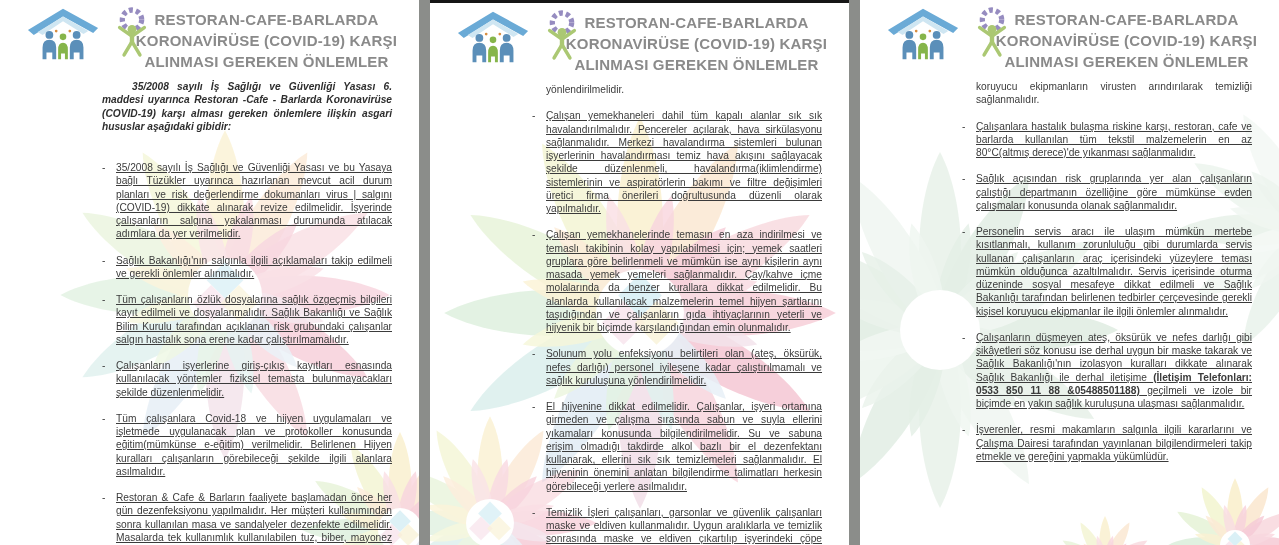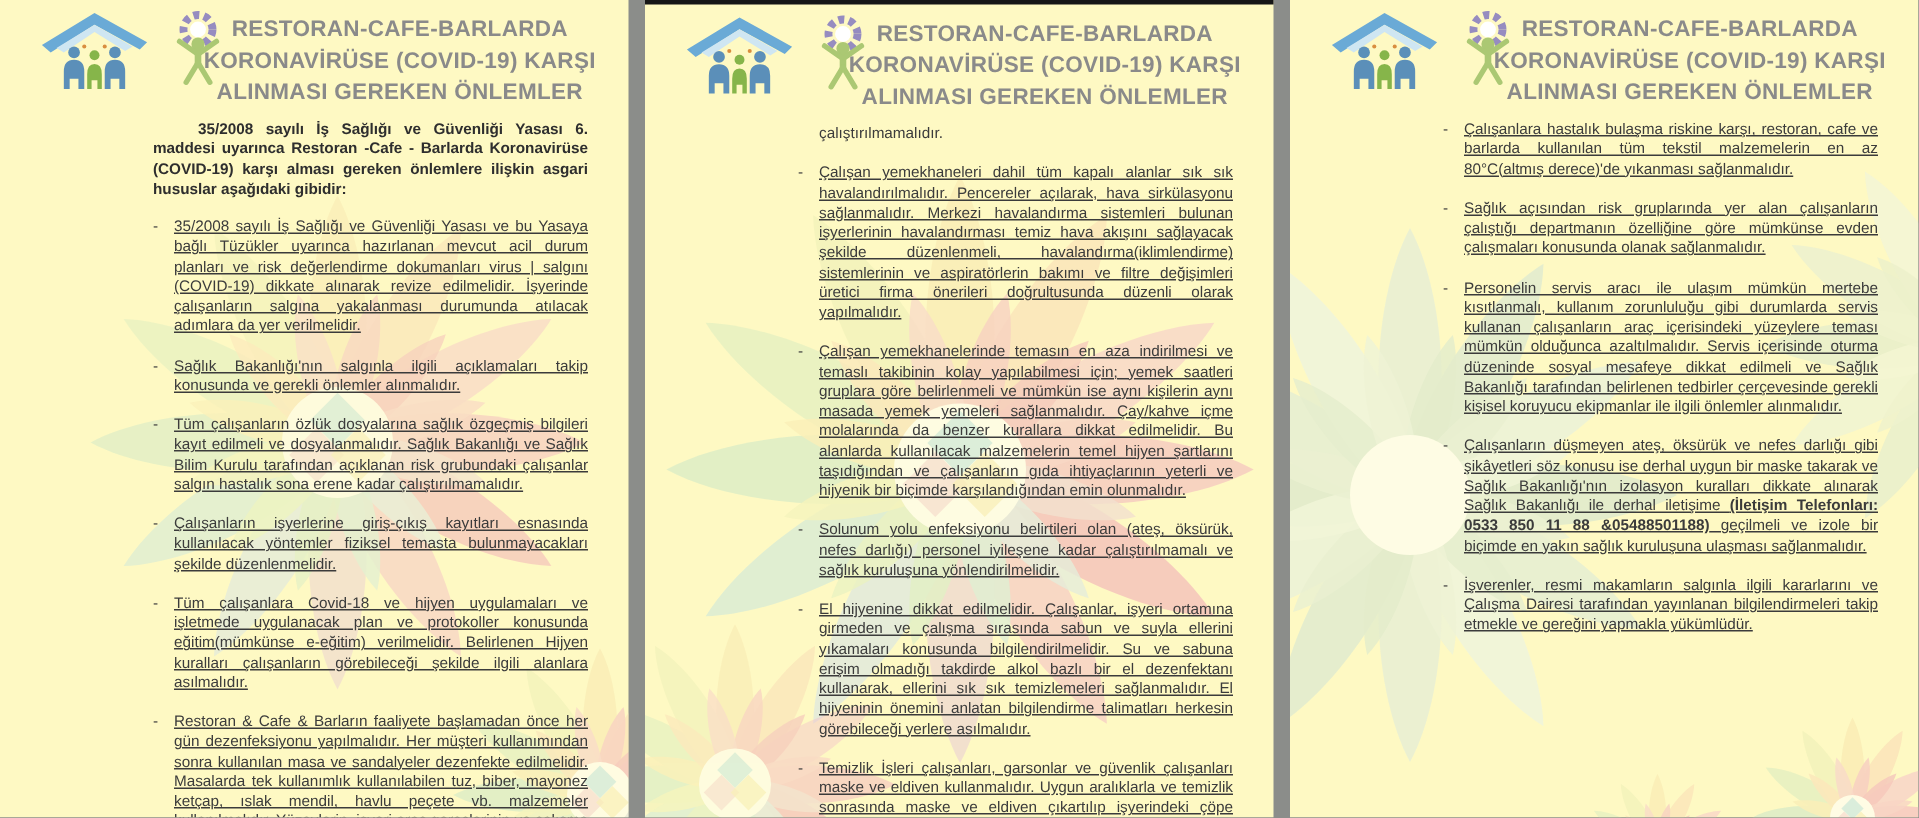--- a/index.html
+++ b/index.html
@@ -3,43 +3,43 @@
 <meta charset="utf-8">
 <style>
   html,body{margin:0;padding:0;}
   body{
     width:1279px;height:545px;overflow:hidden;
     background:#8b8d8a;
     font-family:"Liberation Sans","DejaVu Sans",sans-serif;
   }
   .canvas{display:flex;gap:11px;width:100%;height:545px;}
   .page{
-    flex:1 1 0;background:#fef9c3;position:relative;overflow:hidden;
+    flex:1 1 0;background:#ffffff;position:relative;overflow:hidden;
     box-sizing:border-box;
   }
   .page.top-rule{border-top:3px solid #161616;}
   .watermark{position:absolute;inset:0;z-index:0;pointer-events:none;}
   .flower{position:absolute;}
   .flower svg{width:100%;height:100%;display:block;}
   .hdr{position:relative;z-index:1;padding-top:7px;}
   .logos{position:absolute;left:26px;top:4px;display:flex;gap:10px;align-items:flex-start;}
   .title{
     margin:2px 14px 0 128px;
     font-size:15px;line-height:1.4;font-weight:700;text-align:center;
     color:#8a8a8a;letter-spacing:.2px;
   }
   .title span{display:block;}
   .content{
     position:relative;z-index:1;
     padding:8px 27px 0 102px;
     font-size:10.2px;line-height:1.3;color:#3b3b3b;
   }
   .intro{
-    margin:0 0 12px 0;font-weight:700;color:#2e2e2e;
-    text-align:justify;text-indent:30px;
+    margin:0 0 28px 0;font-weight:700;color:#2e2e2e;
+    text-align:justify;text-indent:30px;font-style:italic;
   }
   .lead{margin:0 0 13px 14px;text-align:justify;}
   ul.blist{list-style:none;margin:0;padding:0;}
   ul.blist li{display:flex;margin:0 0 13px 0;}
   ul.blist .dash{flex:0 0 14px;}
   ul.blist .txt{flex:1 1 auto;text-align:justify;text-decoration:underline;}
 </style>
 </head>
 <body>
 
@@ -149,21 +149,21 @@
     </header>
     <div class="content">
       <p class="intro">35/2008 sayılı İş Sağlığı ve Güvenliği Yasası 6. maddesi uyarınca Restoran -Cafe - Barlarda Koronavirüse (COVID-19) karşı alması gereken önlemlere ilişkin asgari hususlar aşağıdaki gibidir:</p>
       <ul class="blist">
           <li>
             <span class="dash">-</span>
             <span class="txt"><span>35/2008 sayılı İş Sağlığı ve Güvenliği Yasası ve bu Yasaya bağlı Tüzükler uyarınca hazırlanan mevcut acil durum planları ve risk değerlendirme dokumanları virus | salgını (COVID-19) dikkate alınarak revize edilmelidir. İşyerinde çalışanların salgına yakalanması durumunda atılacak adımlara da yer verilmelidir.</span></span>
           </li>
           <li>
             <span class="dash">-</span>
-            <span class="txt"><span>Sağlık Bakanlığı'nın salgınla ilgili açıklamaları takip konusunda ve gerekli önlemler alınmalıdır.</span></span>
+            <span class="txt"><span>Sağlık Bakanlığı'nın salgınla ilgili açıklamaları takip edilmeli ve gerekli önlemler alınmalıdır.</span></span>
           </li>
           <li>
             <span class="dash">-</span>
             <span class="txt"><span>Tüm çalışanların özlük dosyalarına sağlık özgeçmiş bilgileri kayıt edilmeli ve dosyalanmalıdır. Sağlık Bakanlığı ve Sağlık Bilim Kurulu tarafından açıklanan risk grubundaki çalışanlar salgın hastalık sona erene kadar çalıştırılmamalıdır.</span></span>
           </li>
           <li>
             <span class="dash">-</span>
             <span class="txt"><span>Çalışanların işyerlerine giriş-çıkış kayıtları esnasında kullanılacak yöntemler fiziksel temasta bulunmayacakları şekilde düzenlenmelidir.</span></span>
           </li>
           <li>
@@ -274,21 +274,21 @@
           </svg>
         </span>
       </div>
       <h1 class="title">
         <span>RESTORAN-CAFE-BARLARDA</span>
         <span>KORONAVİRÜSE (COVID-19) KARŞI</span>
         <span>ALINMASI GEREKEN ÖNLEMLER</span>
       </h1>
     </header>
     <div class="content">
-      <p class="lead">çalıştırılmamalıdır.</p>
+      <p class="lead">yönlendirilmelidir.</p>
       <ul class="blist">
           <li>
             <span class="dash">-</span>
             <span class="txt"><span>Çalışan yemekhaneleri dahil tüm kapalı alanlar sık sık havalandırılmalıdır. Pencereler açılarak, hava sirkülasyonu sağlanmalıdır. Merkezi havalandırma sistemleri bulunan işyerlerinin havalandırması temiz hava akışını sağlayacak şekilde düzenlenmeli, havalandırma(iklimlendirme) sistemlerinin ve aspiratörlerin bakımı ve filtre değişimleri üretici firma önerileri doğrultusunda düzenli olarak yapılmalıdır.</span></span>
           </li>
           <li>
             <span class="dash">-</span>
             <span class="txt"><span>Çalışan yemekhanelerinde temasın en aza indirilmesi ve temaslı takibinin kolay yapılabilmesi için; yemek saatleri gruplara göre belirlenmeli ve mümkün ise aynı kişilerin aynı masada yemek yemeleri sağlanmalıdır. Çay/kahve içme molalarında da benzer kurallara dikkat edilmelidir. Bu alanlarda kullanılacak malzemelerin temel hijyen şartlarını taşıdığından ve çalışanların gıda ihtiyaçlarının yeterli ve hijyenik bir biçimde karşılandığından emin olunmalıdır.</span></span>
           </li>
           <li>
@@ -461,20 +461,21 @@
           </svg>
         </span>
       </div>
       <h1 class="title">
         <span>RESTORAN-CAFE-BARLARDA</span>
         <span>KORONAVİRÜSE (COVID-19) KARŞI</span>
         <span>ALINMASI GEREKEN ÖNLEMLER</span>
       </h1>
     </header>
     <div class="content">
+      <p class="lead">koruyucu ekipmanların virusten arındırılarak temizliği sağlanmalıdır.</p>
       <ul class="blist">
           <li>
             <span class="dash">-</span>
             <span class="txt"><span>Çalışanlara hastalık bulaşma riskine karşı, restoran, cafe ve barlarda kullanılan tüm tekstil malzemelerin en az 80°C(altmış derece)'de yıkanması sağlanmalıdır.</span></span>
           </li>
           <li>
             <span class="dash">-</span>
             <span class="txt"><span>Sağlık açısından risk gruplarında yer alan çalışanların çalıştığı departmanın özelliğine göre mümkünse evden çalışmaları konusunda olanak sağlanmalıdır.</span></span>
           </li>
           <li>

